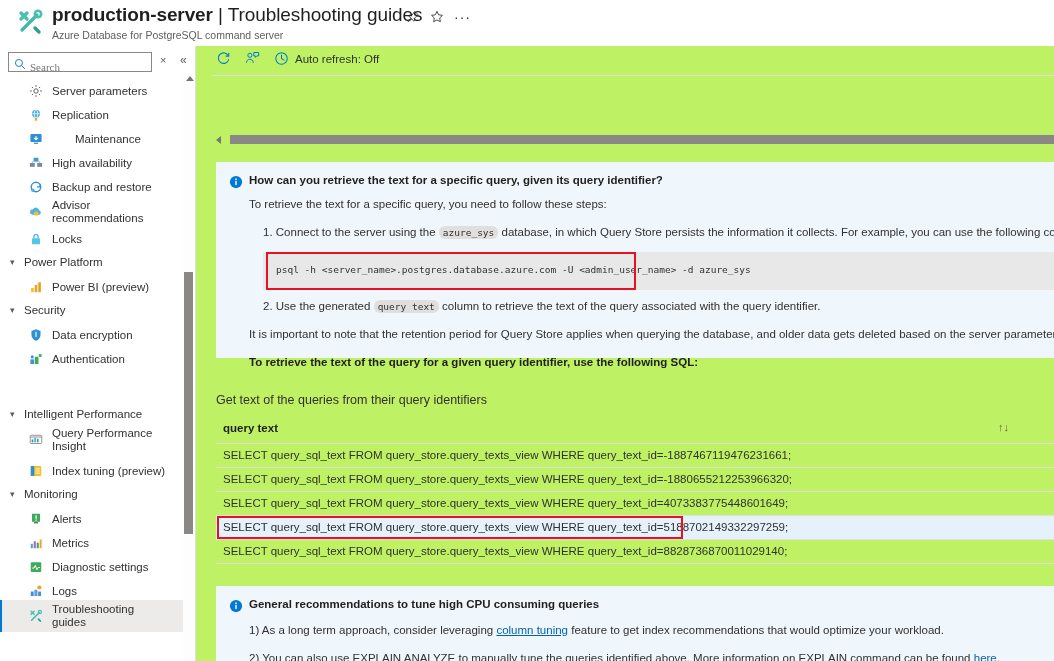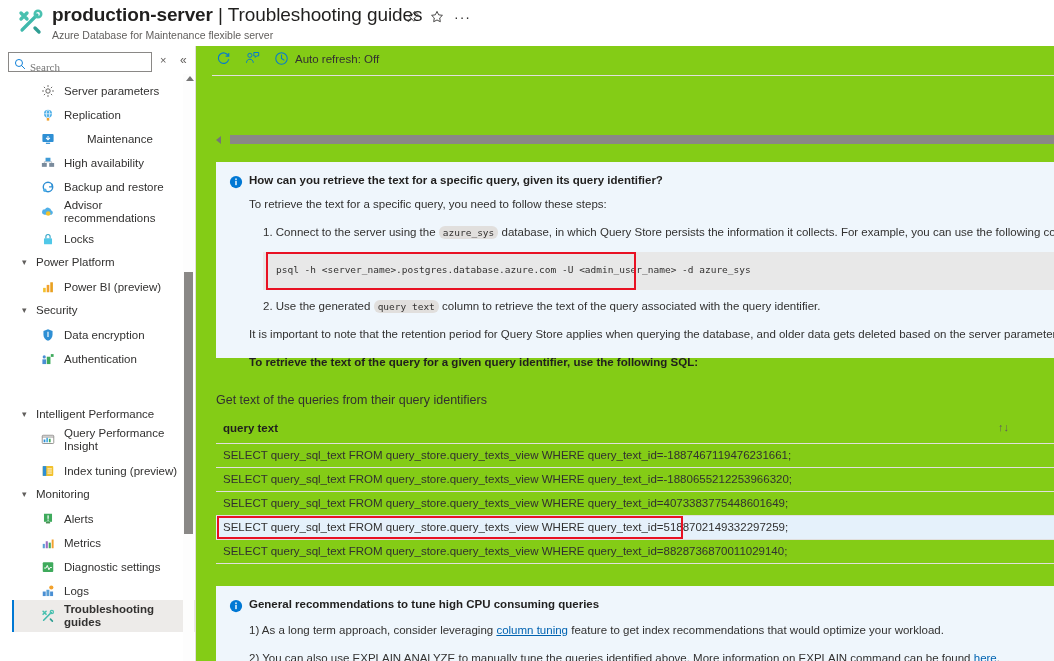--- a/index.html
+++ b/index.html
@@ -28,40 +28,40 @@
   
   .side { position:absolute; left:0; top:46px; width:196px; height:615px; background:#fff; }
   .search-wrap { position:absolute; left:8px; top:6px; width:144px; height:20px;
       border:1px solid #8a8886; background:#fff; }
   .search-ic { position:absolute; left:5px; top:3px; width:12px; height:12px; }
   .search-in { position:absolute; left:21px; top:5px; width:118px; height:18px; border:0; outline:0;
       font-size:11px; color:#605e5c; font-family:Liberation Serif, serif; background:transparent;}
   .s-x { position:absolute; left:160px; top:8px; font-size:11px; color:#605e5c; }
   .s-cc { position:absolute; left:180px; top:7px; font-size:12px; color:#605e5c; }
 
-  .navscroll { position:absolute; left:0; top:28px; width:196px; height:587px; overflow:hidden;margin-left:12px; }
+  .navscroll { position:absolute; left:0; top:28px; width:196px; height:587px; overflow:hidden; }
   .nav-item { position:absolute; left:0; width:188px; display:flex; align-items:center;
       font-size:11.5px; color:#323130; padding-left:28px; }
   .nav-item .ico { width:16px; height:16px; margin-right:8px; flex:0 0 16px; display:flex;
       align-items:center; justify-content:center; }
   .nav-item .lbl { line-height:13px; }
   .nav-group { position:absolute; left:0; width:188px; display:flex; align-items:center;
       font-size:11.5px; color:#323130; padding-left:10px; }
   .chev { width:14px; flex:0 0 14px; font-size:9px; color:#605e5c; }
-  .nav-sel { background:#edebe9;font-weight:bold; }
+  .nav-sel { background:#edebe9; }
   .nav-sel-bar { position:absolute; left:0; width:2px; background:#0078d4; }
 
   .sb-track { position:absolute; left:183px; top:28px; width:11px; height:587px; background:#fdfdfd; }
   .sb-up { position:absolute; left:3px; top:2px; width:0;height:0;
       border-left:4px solid transparent;border-right:4px solid transparent;border-bottom:5px solid #767676;}
   .sb-thumb { position:absolute; left:1px; top:198px; width:9px; height:262px; background:#8a8886; }
   .side-div { position:absolute; left:195px; top:46px; width:1px; height:615px; background:#e1dfdd; }
 
   
-  .main { position:absolute; left:196px; top:46px; width:858px; height:615px; background:#84cc16; }
+  .main { position:absolute; left:196px; top:46px; width:858px; height:615px; background:#bef264; }
   .toolbar { position:absolute; left:0; top:0; width:858px; height:29px; }
   .tb-btn { position:absolute; top:5px; display:flex; align-items:center; font-size:11.5px; color:#323130;}
   .tb-refresh { left:20px; }
   .tb-feedback { left:49px; }
   .tb-auto { left:78px; }
   .tb-auto .t { margin-left:6px; }
   .tb-line { position:absolute; left:16px; top:29px; width:842px; height:1px; background:#e1dfdd; }
 
   
   .hscroll { position:absolute; left:20px; top:88px; width:838px; height:11px; }
@@ -110,21 +110,21 @@
       <svg width="28" height="28" viewBox="0 0 28 28">
         <path d="M5 5 L11 11 M11 5 L5 11" stroke="#4ac1b0" stroke-width="3.4" stroke-linecap="round"></path>
         <path d="M6 22 L21 7" stroke="#3fb9ac" stroke-width="3.2" stroke-linecap="round"></path>
         <path d="M19 20 L23 24" stroke="#2f9e93" stroke-width="3.4" stroke-linecap="round"></path>
         <circle cx="22" cy="6" r="3.2" fill="none" stroke="#4ac1b0" stroke-width="2.6"></circle>
       </svg>
     </div>
     <div class="hdr-title">
       <span class="res">production-server</span><span class="sep"> | </span><span class="page">Troubleshooting guides</span>
     </div>
-    <div class="hdr-sub">Azure Database for Maintenance flexible server</div>
+    <div class="hdr-sub">Azure Database for PostgreSQL command server</div>
     <div class="hdr-acts pin-ic">
       <svg width="14" height="14" viewBox="0 0 16 16">
           <path d="M10.2 1.8l4 4-1.3 1.3-.7-.2-2.6 2.6.4 2.3-1 1L6.3 9.9 2.7 13.5l-.3-.3 3.5-3.6L3 6.7l1-1 2.3.4L8.9 3.5l-.2-.7z" fill="none" stroke="#323130" stroke-width="1"></path>
         </svg>
     </div>
     <div class="hdr-acts fav-ic">
       <svg width="14" height="14" viewBox="0 0 16 16">
           <path d="M8 1.6l1.9 3.9 4.3.6-3.1 3 .7 4.3L8 11.4l-3.8 2 .7-4.3-3.1-3 4.3-.6z" fill="none" stroke="#323130" stroke-width="1"></path>
         </svg>
     </div>

